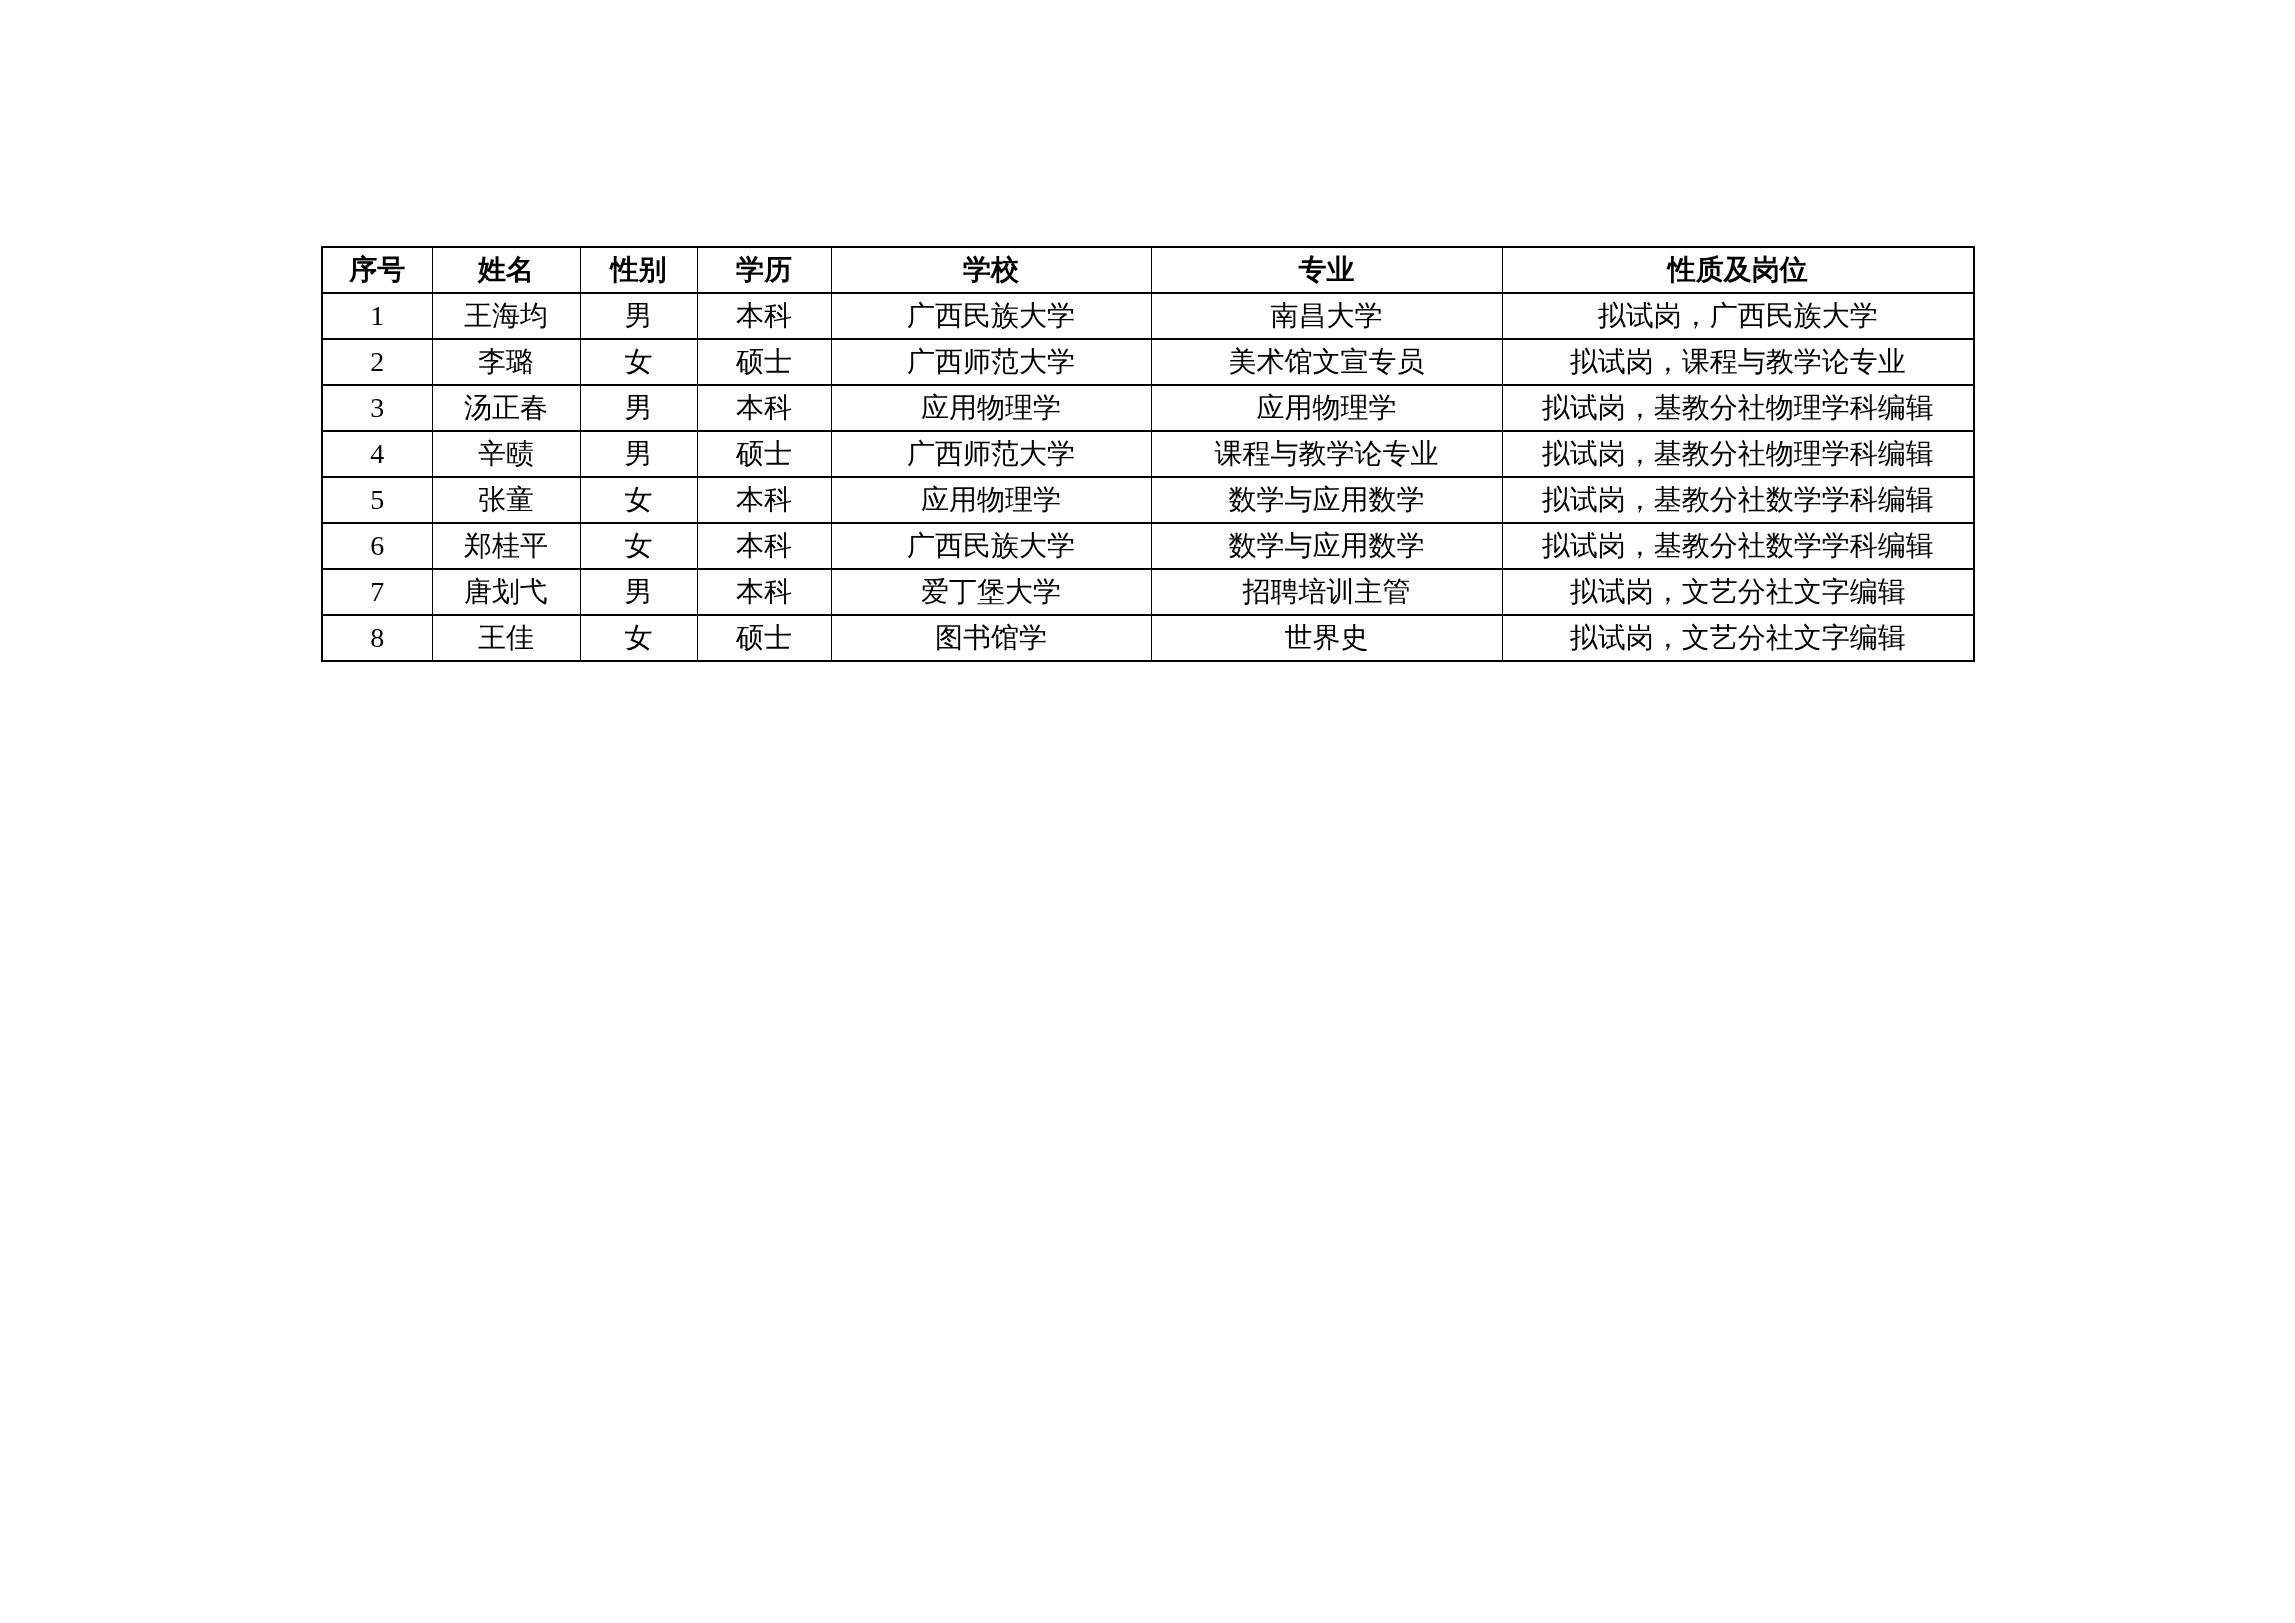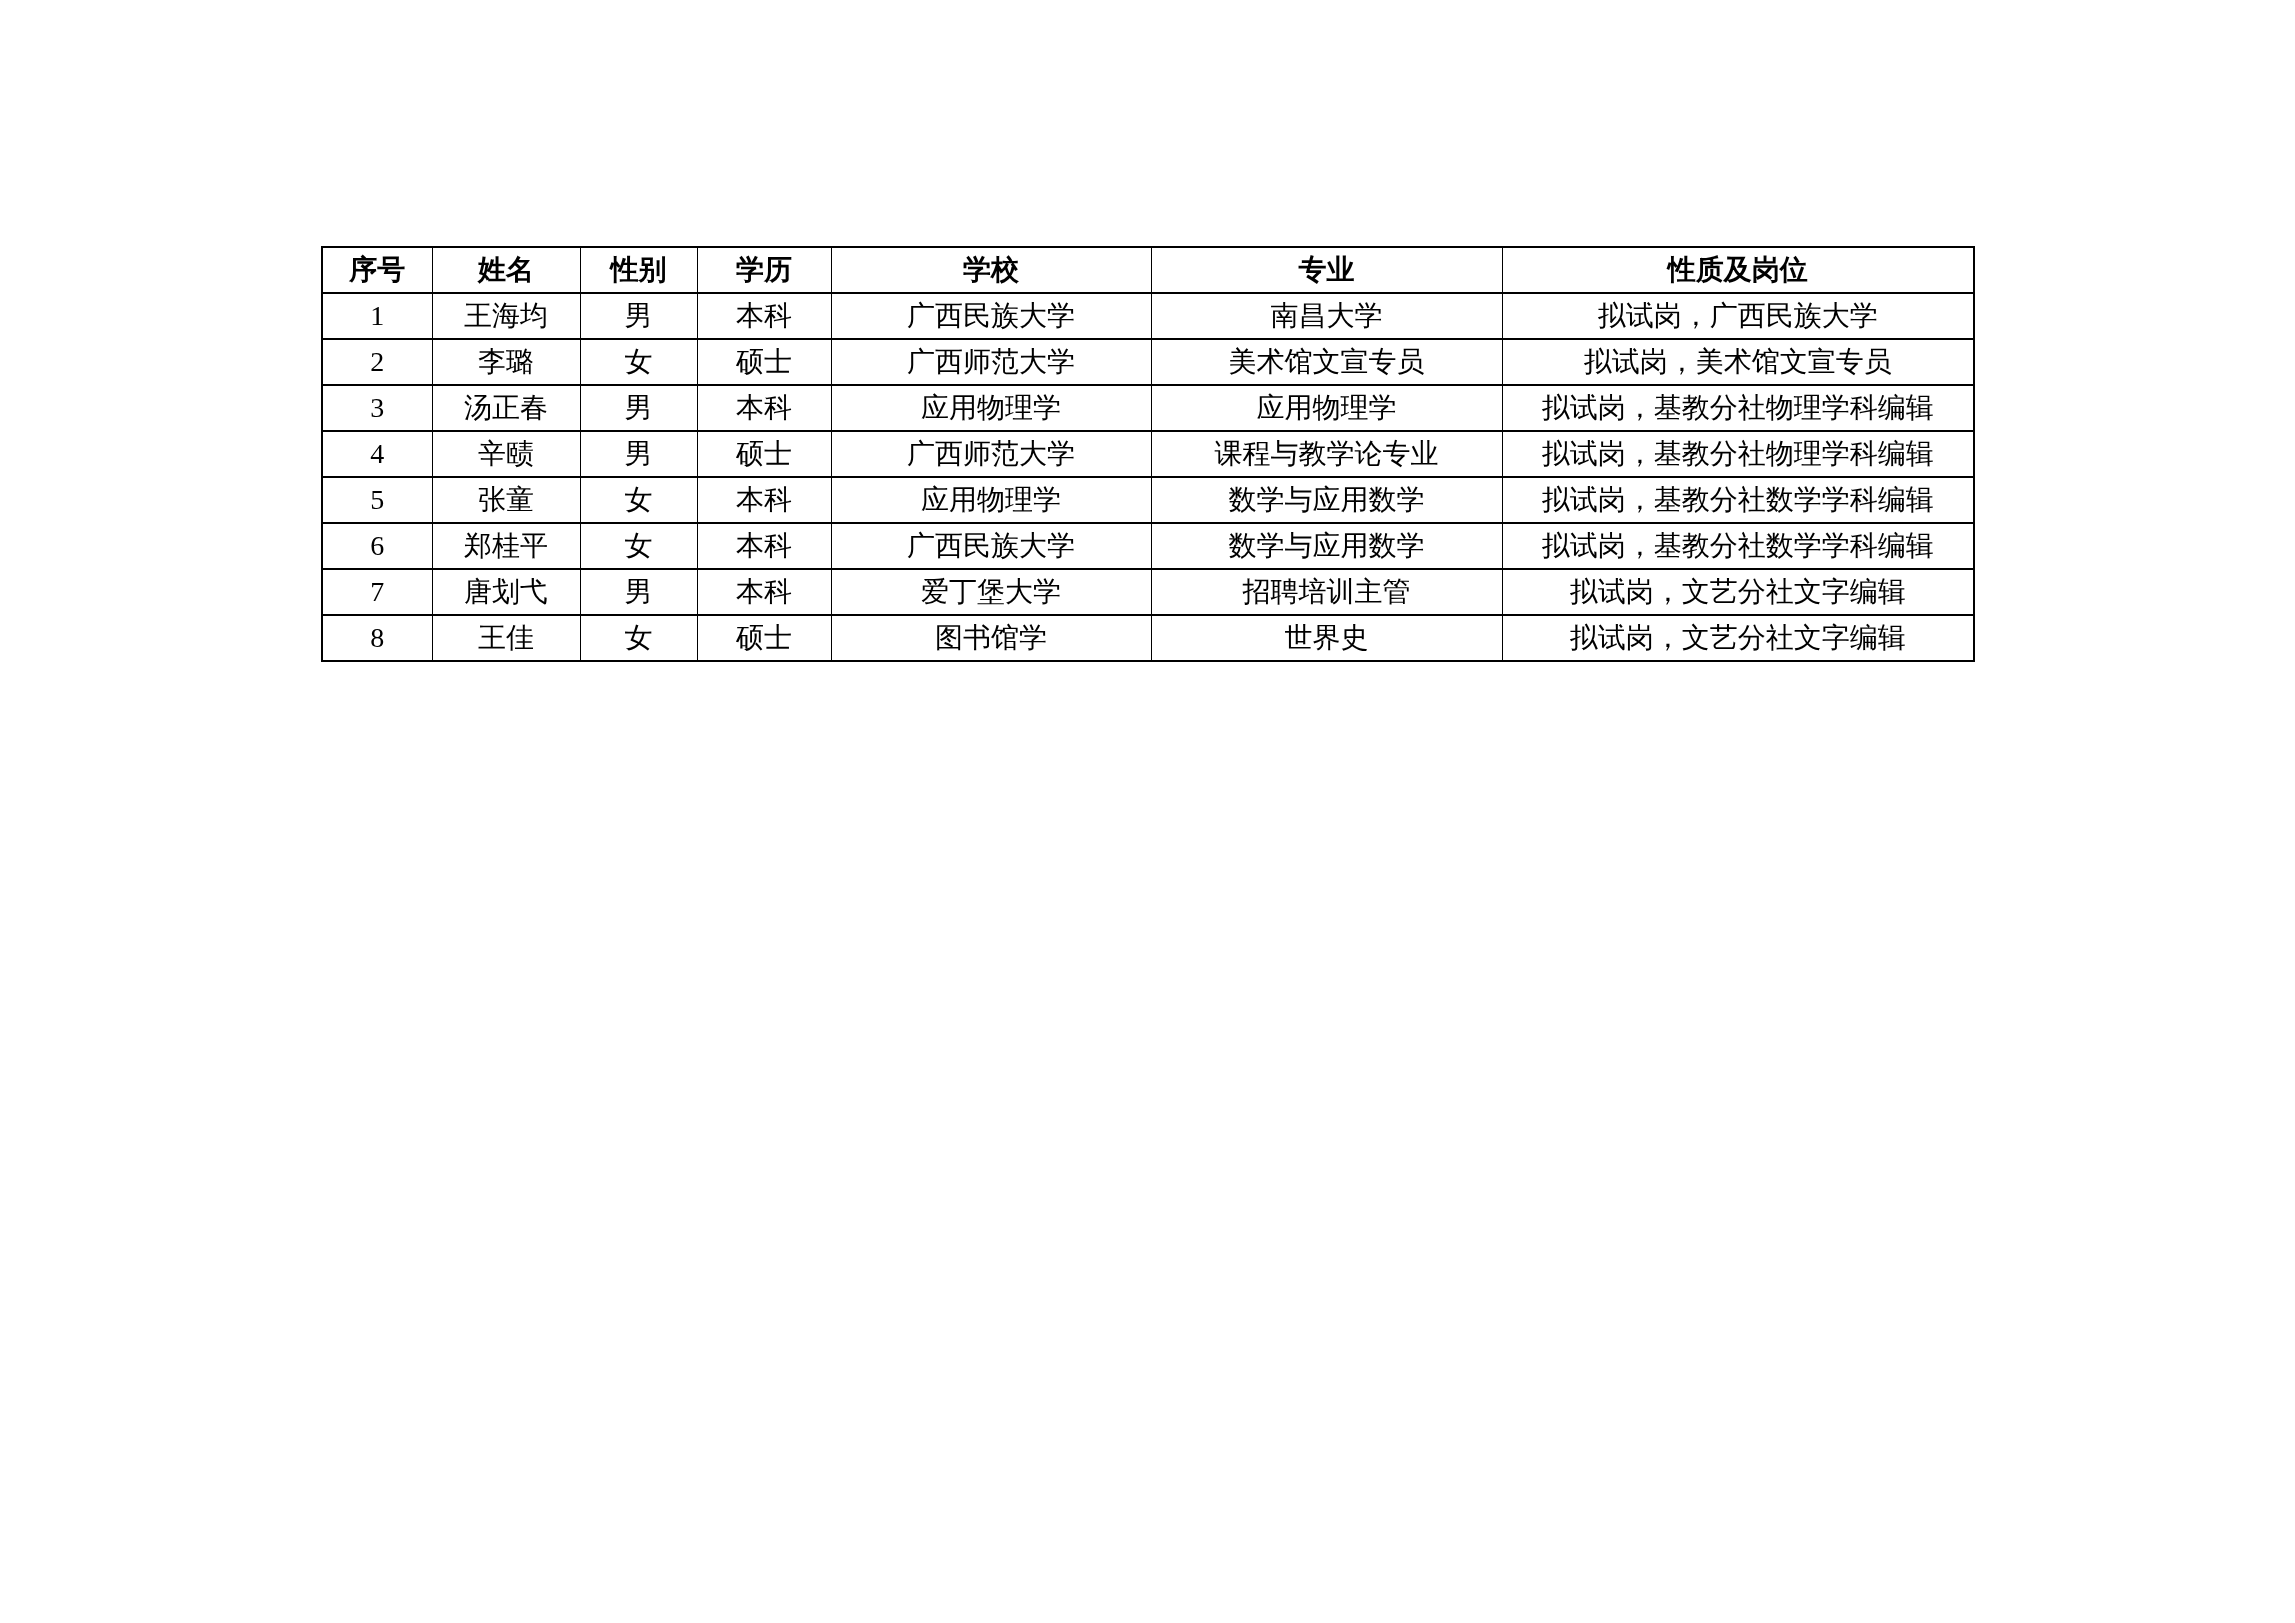--- a/index.html
+++ b/index.html
@@ -99,21 +99,21 @@
         <td>南昌大学</td>
         <td>拟试岗，广西民族大学</td>
       </tr>
       <tr>
         <td class="num">2</td>
         <td>李璐</td>
         <td>女</td>
         <td>硕士</td>
         <td>广西师范大学</td>
         <td>美术馆文宣专员</td>
-        <td>拟试岗，美术馆文宣专员</td>
+        <td>拟试岗，课程与教学论专业</td>
       </tr>
       <tr>
         <td class="num">3</td>
         <td>汤正春</td>
         <td>男</td>
         <td>本科</td>
         <td>应用物理学</td>
         <td>应用物理学</td>
         <td>拟试岗，基教分社物理学科编辑</td>
       </tr>

